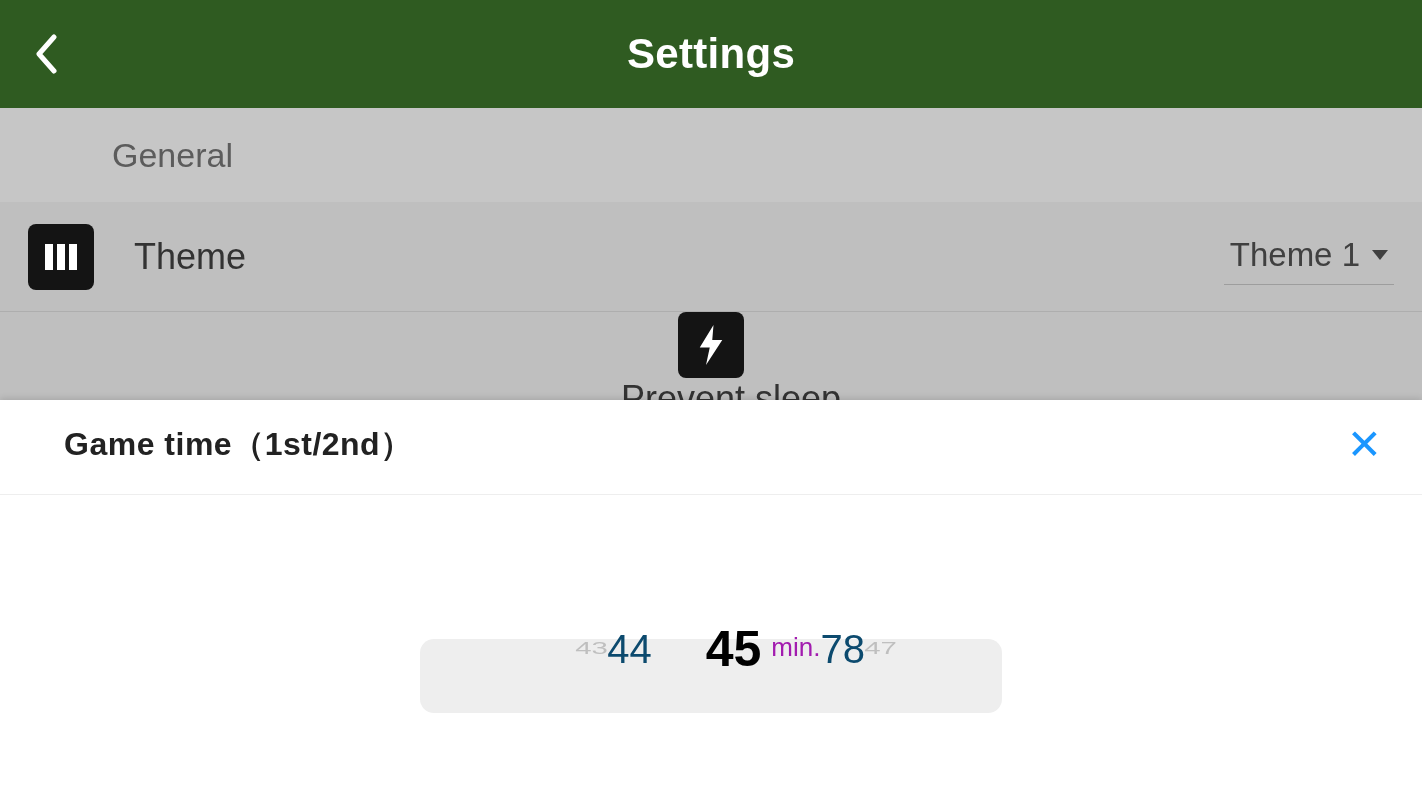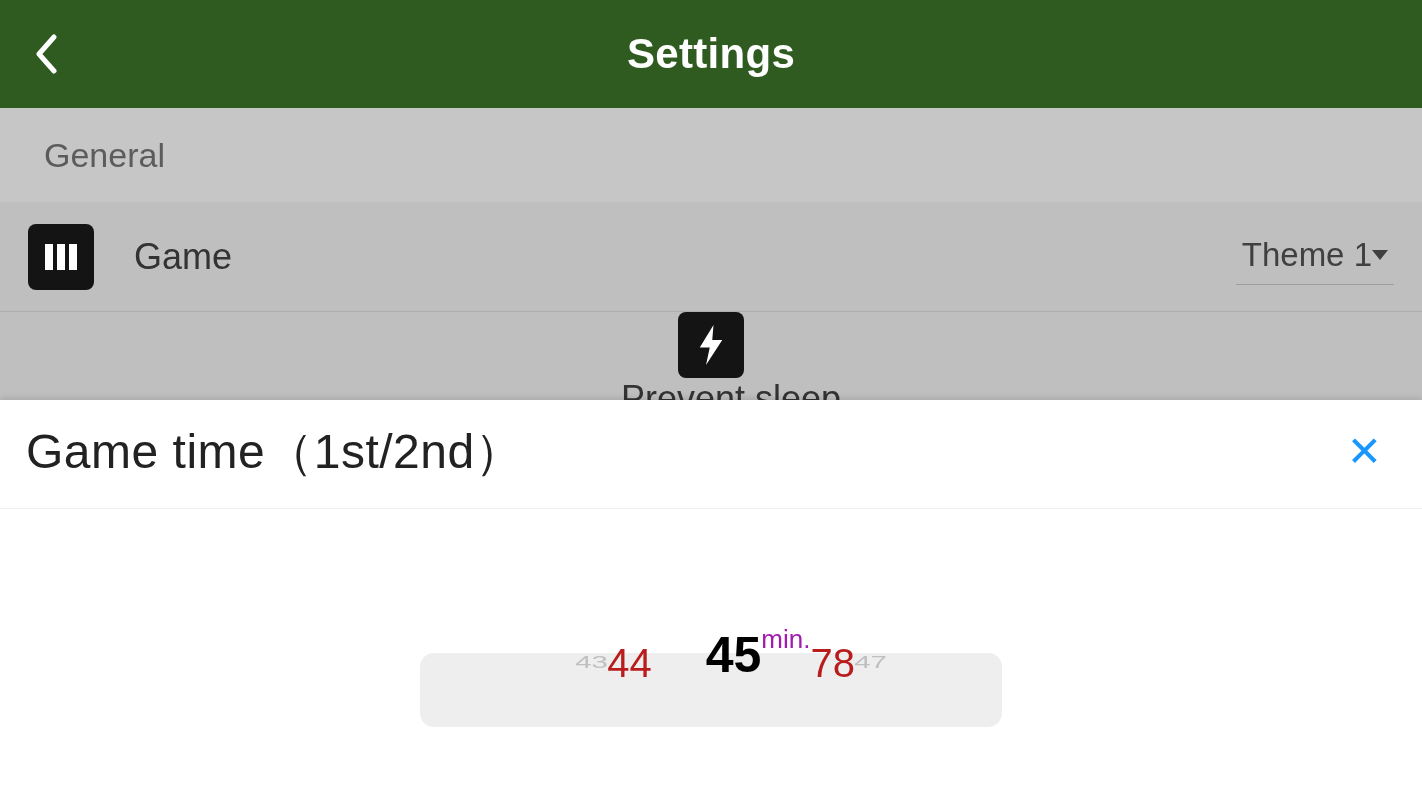--- a/index.html
+++ b/index.html
@@ -40,21 +40,21 @@
     color: #ffffff;
     letter-spacing: .3px;
   }
   
   .dim-layer {
     position: relative;
     width: 100%;
   }
   .section-header {
     height: 94px;
-    padding-left: 44px;
+    padding-left: 112px;
     display: flex;
     align-items: center;
     font-size: 34px;
     color: #5c5c5c;
     background: #c6c6c6;
   }
   .row {
     height: 110px;
     background: #bfbfbf;
     display: flex;
@@ -78,20 +78,21 @@
     margin-left: 40px;
     font-size: 36px;
     color: #333333;
     flex: 1;
   }
   .theme-value {
     font-size: 33px;
     color: #404040;
     display: flex;
     align-items: center;
+    gap: 12px;
     border-bottom: 1px solid #9d9d9d;
     padding: 8px 6px 10px 6px;
     cursor: pointer;
   }
   .theme-value .tri {
     width: 0; height: 0;
     border-left: 8px solid transparent;
     border-right: 8px solid transparent;
     border-top: 10px solid #404040;
   }
@@ -124,24 +125,25 @@
     box-shadow: 0 -2px 6px rgba(0,0,0,.12);
   }
   .sheet-head {
     display: flex;
     align-items: center;
     justify-content: space-between;
     padding: 20px 32px 24px 26px;
     border-bottom: 1px solid #eeeeee;
   }
   .sheet-title {
-    font-size: 48px;
+    font-size: 32px;
     color: #222222;
-    font-weight: 400;
+    font-weight: 700;
     letter-spacing: .5px;
+    margin-left: 38px;
   }
   .sheet-close {
     color: #1a96ff;
     font-size: 42px;
     line-height: 1;
     cursor: pointer;
     font-weight: 500;
     padding: 4px 8px;
   }
   
@@ -174,27 +176,27 @@
   }
   .pk-item {
     height: 55px;
     display: flex;
     align-items: center;
     justify-content: center;
     font-size: 36px;
     font-variant-numeric: tabular-nums;
   }
   .fade3 { color:#bfbfbf; font-size:28px; height:40px; transform: scaleY(.6) scaleX(1.05); }
-  .fade1 { color:#b91c1c; font-size:40px; height:54px; }
+  .fade1 { color:#0c4a6e; font-size:40px; height:54px; }
   .selected-row {
     height: 74px;
     display: flex;
-    align-items: flex-start;
-    justify-content: center;
-    gap: 0;
+    align-items: center;
+    justify-content: center;
+    gap: 10px;
   }
   .sel-num {
     font-size: 50px;
     font-weight: 600;
     color: #000000;
   }
   .sel-unit {
     font-size: 26px;
     color: #a21caf;
     position: relative;
@@ -220,21 +222,21 @@
   <div class="section-header">General</div>
 
   <div class="row">
     <div class="row-icon">
       <svg width="38" height="38" viewBox="0 0 38 38">
         <rect x="3" y="6" width="8" height="26" fill="#ffffff"></rect>
         <rect x="15" y="6" width="8" height="26" fill="#ffffff"></rect>
         <rect x="27" y="6" width="8" height="26" fill="#ffffff"></rect>
       </svg>
     </div>
-    <div class="row-label">Game</div>
+    <div class="row-label">Theme</div>
     <div class="theme-value">
       <span>Theme 1</span>
       <span class="tri"></span>
     </div>
   </div>
 
   <div class="row">
     <div class="row-icon">
       <svg width="34" height="40" viewBox="0 0 24 32">
         <polygon points="14,0 3,18 11,18 8,32 21,12 13,12" fill="#ffffff"></polygon>

